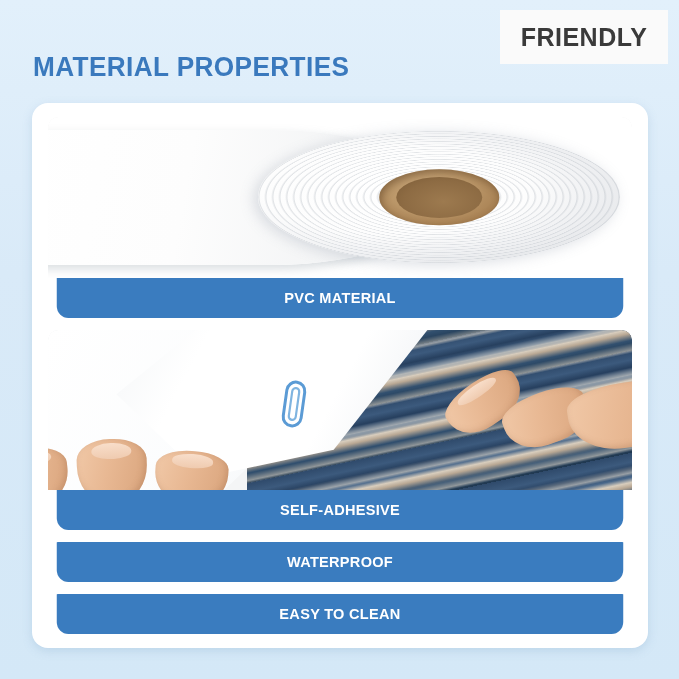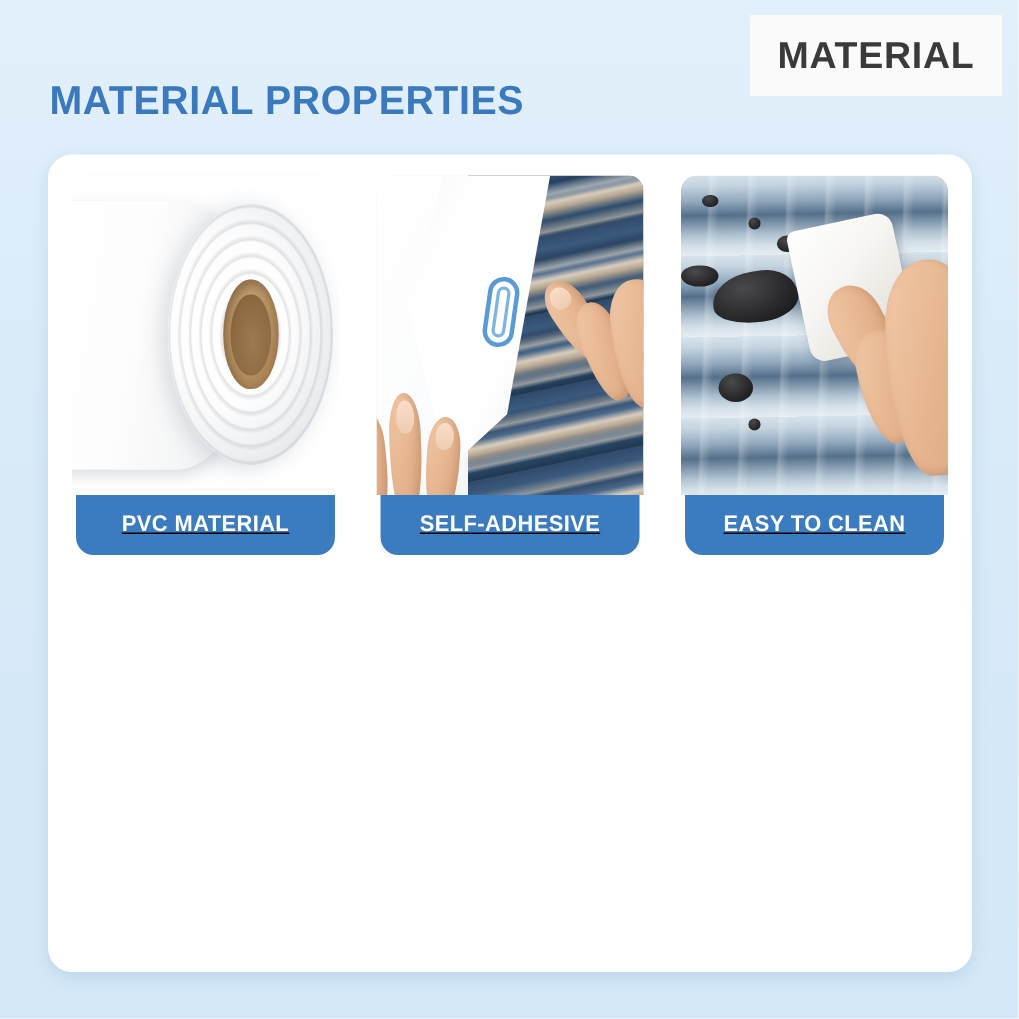--- a/index.html
+++ b/index.html
@@ -59,27 +59,26 @@
     width: 616px;
     height: 545px;
     background: #ffffff;
     border-radius: 16px;
     box-shadow: 0 3px 10px rgba(120,160,195,0.25);
     padding: 14px 16px;
   }
 
   .grid {
     display: grid;
-    grid-template-columns: repeat(3, 1fr);
+    grid-template-columns: repeat(1, 1fr);
     grid-template-rows: repeat(2, 1fr);
     column-gap: 25px;
     row-gap: 12px;
     width: 100%;
     height: 100%;
-    text-decoration: underline;
   }
 
   
   .card {
     position: relative;
     display: flex;
     flex-direction: column;
     border-radius: 10px;
     overflow: hidden;
   }
@@ -337,21 +336,21 @@
   .baseboard {
     position: absolute; left: 0; bottom: 0; width: 100%; height: 12%;
     background: linear-gradient(180deg,#ffffff 0%,#f3f4f5 60%,#e2e4e6 100%);
     z-index: 2;
   }
 </style>
 </head>
 <body>
 
 <div class="logo-box">
-  <span class="logo-text">MATERIAL</span>
+  <span class="logo-text">FRIENDLY</span>
 </div>
 
 <div class="page-title">MATERIAL PROPERTIES</div>
 
 <div class="panel">
   <div class="grid">
 
     <div class="card">
       <div class="card-media">
         <div class="pvc-scene">
@@ -397,20 +396,40 @@
                 <div class="nail"></div>
               </div>
             <div class="finger" style="left:26%; top:24%; width:32%; height:70%; transform:rotate(-20deg);"></div>
             <div class="finger" style="left:50%; top:10%; width:46%; height:88%; transform:rotate(-8deg);"></div>
           </div>
         </div>
       </div>
       <div class="card-label">SELF-ADHESIVE</div>
     </div>
 
+    <div class="card">
+      <div class="card-media">
+        <div class="wood-blue"></div>
+        <div class="trail" style="left:27%; top:2%;  height:22%;"></div>
+        <div class="trail" style="left:45%; top:4%;  height:20%;"></div>
+        <div class="trail" style="left:67%; top:2%;  height:16%;"></div>
+        <div class="trail" style="left:46%; top:36%; height:28%;"></div>
+        <div class="trail" style="left:71%; top:38%; height:22%;"></div>
+        <div class="drop" style="left:11%; top:21%; width:16%; height:17%;"></div>
+        <div class="drop" style="left:40%; top:25%; width:14%; height:15%;"></div>
+        <div class="drop" style="left:60%; top:16%; width:10%; height:11%;"></div>
+        <div class="drop" style="left:45%; top:64%; width:12%; height:13%;"></div>
+        <div class="drop" style="left:68%; top:61%; width:10%; height:11%;"></div>
+        <div class="drop" style="left:17%; top:50%; width:5%;  height:5%;"></div>
+        <div class="drop" style="left:15%; top:66%; width:4%;  height:4%;"></div>
+        <div class="drop" style="left:25%; top:66%; width:5%;  height:5%;"></div>
+        <div class="drop" style="left:72%; top:76%; width:6%;  height:6%;"></div>
+      </div>
+      <div class="card-label">WATERPROOF</div>
+    </div>
 
     <div class="card">
       <div class="card-media">
         <div class="wood-blue"></div>
         <div class="stain" style="left:12%; top:30%; width:32%; height:16%; border-radius:52% 40% 46% 58%/60% 56% 44% 40%; transform:rotate(-8deg);"></div>
         <div class="stain" style="left:14%; top:62%; width:13%; height:9%;"></div>
         <div class="stain" style="left:25%; top:76%; width:5%;  height:4%;"></div>
         <div class="stain" style="left:8%;  top:6%;  width:6%;  height:4%;"></div>
         <div class="stain" style="left:25%; top:13%; width:5%;  height:4%;"></div>
         <div class="stain" style="left:36%; top:19%; width:8%;  height:5%;"></div>

